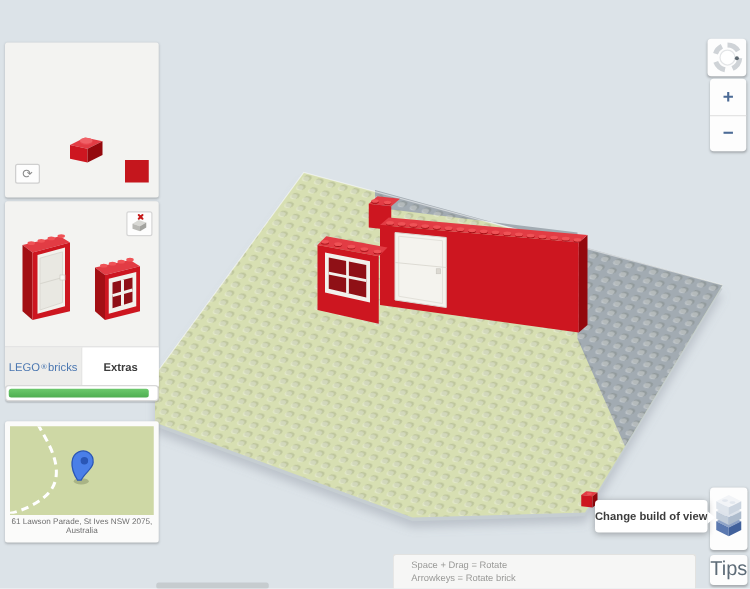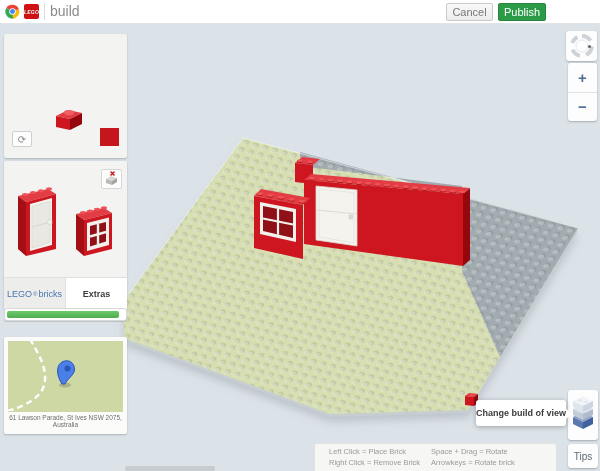--- a/index.html
+++ b/index.html
@@ -38,21 +38,21 @@
   .map-area { position:relative; width:100%; height:71px; background:#ced8a5; border:1px solid #bfc998f; overflow:hidden; cursor:pointer; }
   .map-address { width:100%; height:18px; display:flex; align-items:center; justify-content:center; font-size:6.5px; color:#6f6f6f; text-align:center; }
 
   
   .ctrl { position:absolute; background:#fdfdfd; border-radius:3px; box-shadow:0 1px 2px rgba(0,0,0,0.25); z-index:30; }
   .compass { left:566px; top:31px; width:31px; height:30px; display:flex; align-items:center; justify-content:center; cursor:pointer; }
   .zoom-panel { left:568px; top:63px; width:29px; height:58px; display:flex; flex-direction:column; }
   .zoom-btn { flex:1; display:flex; align-items:center; justify-content:center; color:#4c6b96; font-size:15px; font-weight:bold; cursor:pointer; }
   .zoom-btn:first-child { border-bottom:1px solid #e4e4e4; }
   .height-btn { left:568px; top:390px; width:30px; height:50px; display:flex; align-items:center; justify-content:center; cursor:pointer; }
-  .tips-btn { left:568px; top:444px; width:30px; height:24px; display:flex; align-items:center; justify-content:center; font-size:10px; color:#5d6b77; cursor:pointer; }
+  .tips-btn { left:568px; top:444px; width:30px; height:24px; display:flex; align-items:center; justify-content:center; font-size:16px; color:#5d6b77; cursor:pointer; }
 
   
   .tooltip { position:absolute; left:476px; top:400px; width:90px; height:26px; background:#fff; border-radius:3px; box-shadow:0 1px 5px rgba(0,0,0,0.3); z-index:35; display:flex; align-items:center; justify-content:center; font-size:9px; font-weight:bold; color:#3c3c3c; text-align:center; }
   .tooltip::after { content:""; position:absolute; right:-6px; top:9px; border-top:5px solid transparent; border-bottom:5px solid transparent; border-left:6px solid #fff; }
 
   
   .shortcuts { position:absolute; left:314px; top:443px; width:243px; height:28px; background:#f6f6f5; border:1px solid #e2e2e0; border-bottom:none; border-radius:3px 3px 0 0; z-index:30; display:flex; align-items:center; padding:0 8px 0 14px; gap:11px; }
   .shortcut-col { font-size:7.5px; color:#9a9a98; line-height:1.45; white-space:nowrap; }
 
   .scroll-sliver { position:absolute; left:125px; top:466px; width:90px; height:5px; background:#c6cccf; border-radius:2px; z-index:30; }
@@ -169,35 +169,20 @@
 
       <g>
         <polygon points="465,396 474,397 478,394 469,393" fill="#e23c44"></polygon>
         <polygon points="465,396 474,397 474,406 465,405" fill="#cd1620"></polygon>
         <polygon points="474,397 478,394 478,403 474,406" fill="#94080d"></polygon>
         <ellipse cx="471.5" cy="395" rx="2" ry="1" fill="#ef5256"></ellipse>
       </g>
     </svg>
   </div>
 
-  <div class="header">
-    <svg class="chrome-logo" viewBox="0 0 16 16">
-      <circle cx="8" cy="8" r="7.6" fill="#fff"></circle>
-      <path d="M8 8 L1.4 4.2 A7.6 7.6 0 0 1 14.9 5.6 Z" fill="#ea4335"></path>
-      <path d="M8 8 L14.9 5.6 A7.6 7.6 0 0 1 8.6 15.6 Z" fill="#fbbc05"></path>
-      <path d="M8 8 L8.6 15.6 A7.6 7.6 0 0 1 1.4 4.2 Z" fill="#34a853"></path>
-      <circle cx="8" cy="8" r="3.4" fill="#fff"></circle>
-      <circle cx="8" cy="8" r="2.6" fill="#4285f4"></circle>
-    </svg>
-    <div class="lego-logo">LEGO</div>
-    <div class="header-divider"></div>
-    <div class="app-title">build</div>
-    <div class="btn btn-cancel">Cancel</div>
-    <div class="btn btn-publish">Publish</div>
-  </div>
 
   <div class="panel panel-preview">
     <svg width="123" height="124">
       <polygon points="52,82 66,85 78,79 64,76" fill="#e23c44"></polygon>
       <polygon points="52,82 66,85 66,96 52,93" fill="#cd1620"></polygon>
       <polygon points="66,85 78,79 78,90 66,96" fill="#94080d"></polygon>
       <ellipse cx="65" cy="79.5" rx="5" ry="2.4" fill="#e8474f"></ellipse>
       <ellipse cx="65" cy="78.5" rx="5" ry="2.4" fill="#f06167"></ellipse>
     </svg>
     <div class="rotate-btn">⟳</div>
@@ -308,24 +293,20 @@
       </g>
     </svg>
   </div>
 
   <div class="ctrl tips-btn">Tips</div>
 
   <div class="tooltip">Change build of view</div>
 
   <div class="shortcuts">
     <div class="shortcut-col">
-      <div>Left Click = Place Brick</div>
-      <div>Right Click = Remove Brick</div>
-    </div>
-    <div class="shortcut-col">
       <div>Space + Drag = Rotate</div>
       <div>Arrowkeys = Rotate brick</div>
     </div>
 
   </div>
 
   <div class="scroll-sliver"></div>
 
 </div>
 

